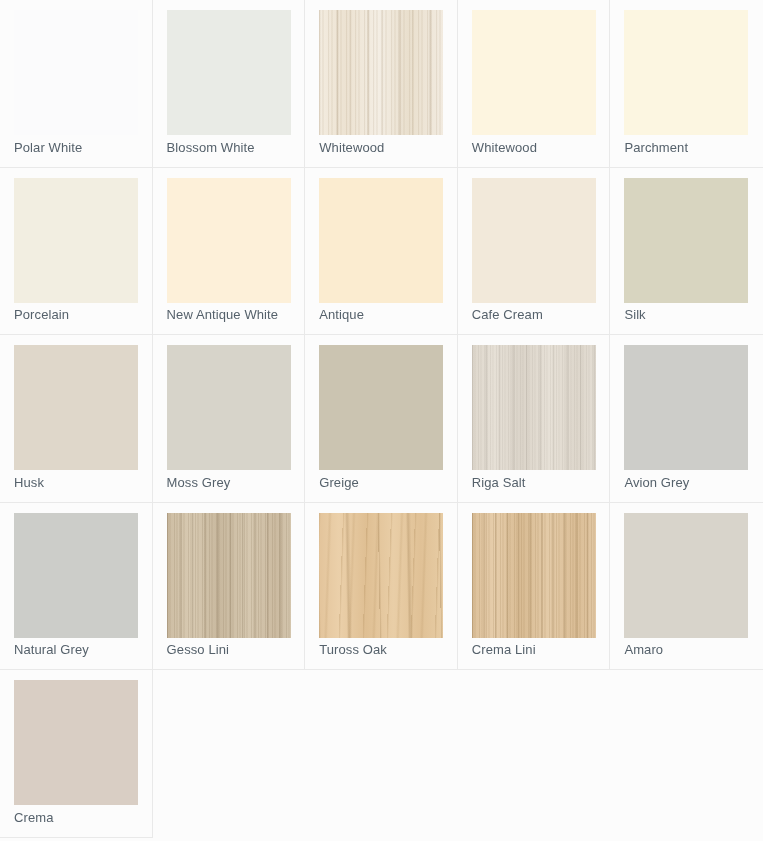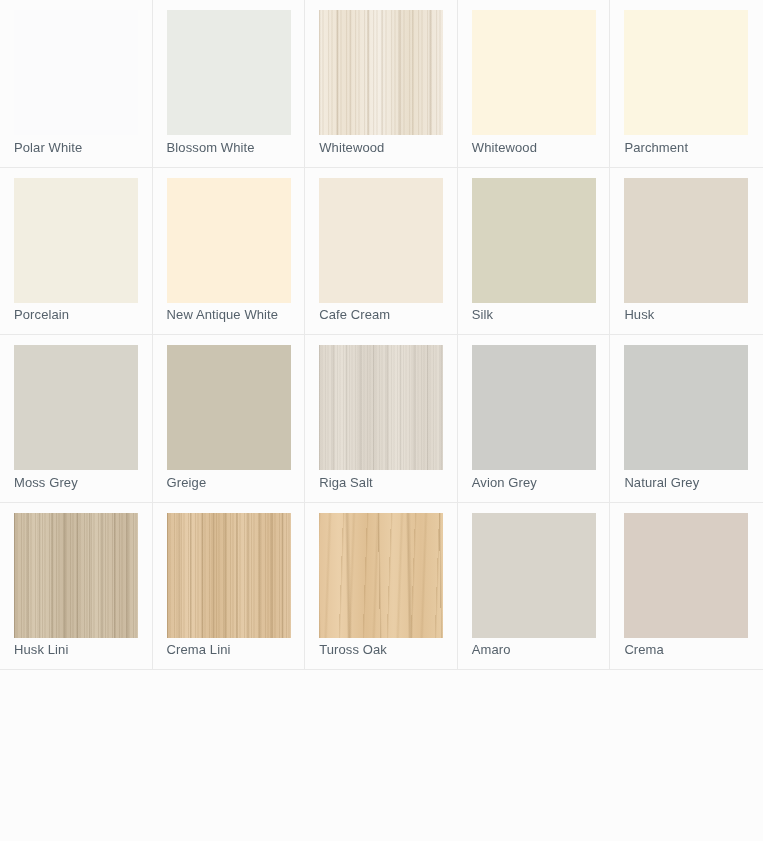--- a/index.html
+++ b/index.html
@@ -145,20 +145,24 @@
     </div>
     <div class="cell">
       <div class="swatch" style="background: rgb(242, 238, 225);"></div>
       <div class="label">Porcelain</div>
     </div>
     <div class="cell">
       <div class="swatch" style="background: rgb(253, 240, 217);"></div>
       <div class="label">New Antique White</div>
     </div>
     <div class="cell">
+      <div class="swatch" style="background: rgb(251, 236, 208);"></div>
+      <div class="label">Antique</div>
+    </div>
+    <div class="cell">
       <div class="swatch" style="background: rgb(242, 233, 218);"></div>
       <div class="label">Cafe Cream</div>
     </div>
     <div class="cell">
       <div class="swatch" style="background: rgb(216, 213, 192);"></div>
       <div class="label">Silk</div>
     </div>
     <div class="cell">
       <div class="swatch" style="background: rgb(223, 215, 202);"></div>
       <div class="label">Husk</div>
@@ -182,33 +186,33 @@
       <div class="label">Avion Grey</div>
     </div>
     <div class="cell">
       <div class="swatch" style="background: rgb(204, 205, 201);"></div>
       <div class="label">Natural Grey</div>
     </div>
     <div class="cell">
       <div class="swatch" style="background: rgb(209, 194, 169);">
         <div class="tex gessolini"></div>
       </div>
-      <div class="label">Husk Lini</div>
+      <div class="label">Gesso Lini</div>
+    </div>
+    <div class="cell">
+      <div class="swatch" style="background: rgb(228, 199, 159);">
+        <div class="tex turossoak"></div>
+      </div>
+      <div class="label">Tuross Oak</div>
     </div>
     <div class="cell">
       <div class="swatch" style="background: rgb(221, 194, 158);">
         <div class="tex cremalini"></div>
       </div>
       <div class="label">Crema Lini</div>
-    </div>
-    <div class="cell">
-      <div class="swatch" style="background: rgb(228, 199, 159);">
-        <div class="tex turossoak"></div>
-      </div>
-      <div class="label">Tuross Oak</div>
     </div>
     <div class="cell">
       <div class="swatch" style="background: rgb(216, 212, 203);"></div>
       <div class="label">Amaro</div>
     </div>
     <div class="cell">
       <div class="swatch" style="background: rgb(217, 206, 196);"></div>
       <div class="label">Crema</div>
     </div>
   </div>

